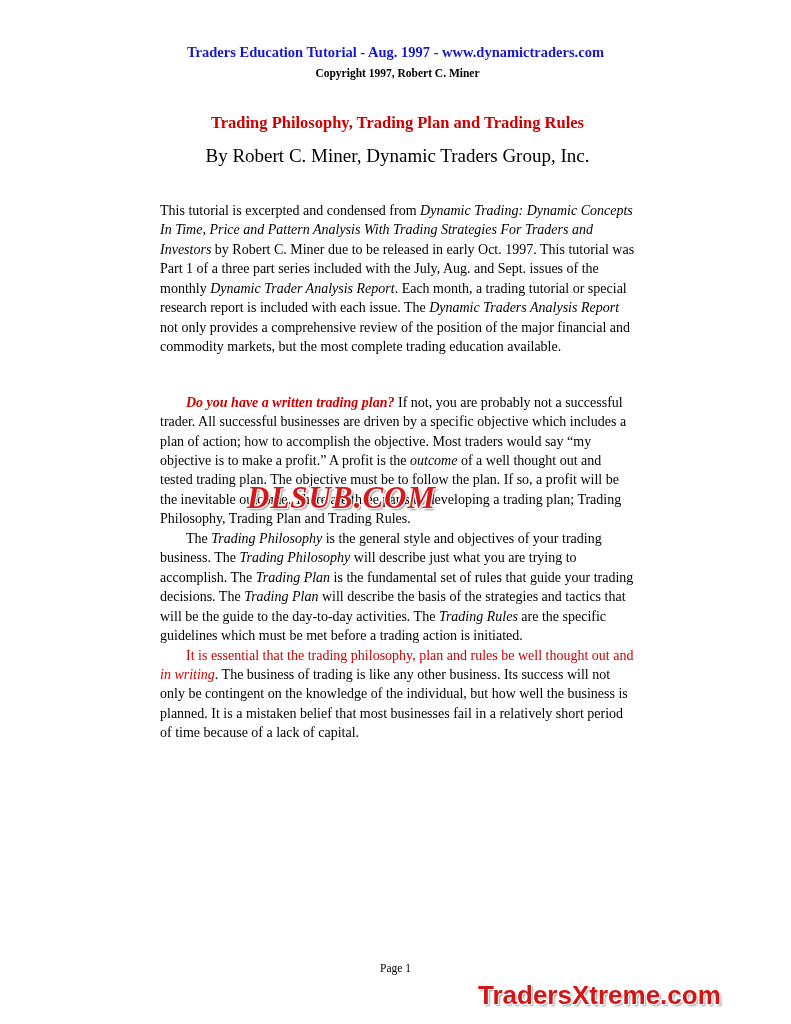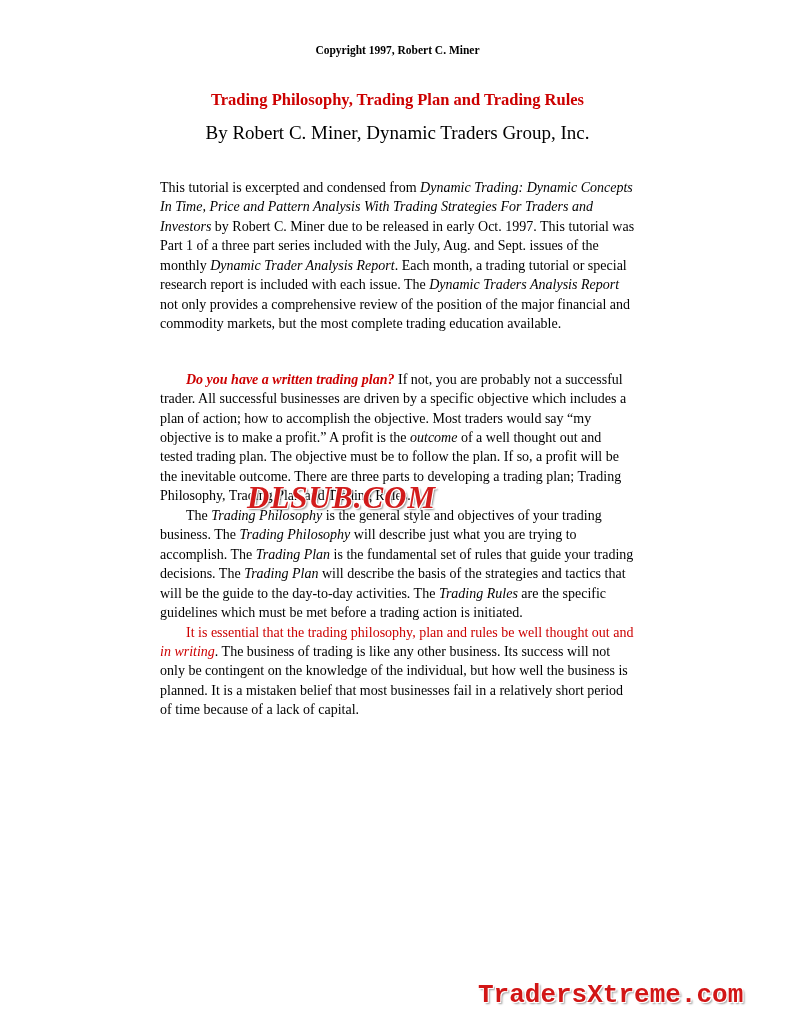--- a/index.html
+++ b/index.html
@@ -49,21 +49,21 @@
       -1px -1px 0 #ffffff,
       1px -1px 0 #ffffff,
       -1px 1px 0 #ffffff,
       2px 2px 2px rgba(0,0,0,0.45);
     opacity: 0.97;
   }
   .wm-tx {
     position: absolute;
     left: 478px;
     top: 980px;
-    font-family: Liberation Mono, monospace;
+    font-family: Liberation Sans, sans-serif;
     font-weight: bold;
     font-size: 26px;
     color: #d21616;
     text-shadow:
       1px 1px 0 #ffffff,
       -1px -1px 0 #ffffff,
       1px -1px 0 #ffffff,
       -1px 1px 0 #ffffff,
       2px 2px 2px rgba(0,0,0,0.4);
   }
@@ -138,35 +138,37 @@
   }
 </style>
 </head>
 <body>
 
 <div class="page">
 
 
   <div class="doc">
 
+    <div class="hdr-line">Traders Education Tutorial - Aug. 1997 - www.dynamictraders.com</div>
     <div class="copyright">Copyright 1997, Robert C. Miner</div>
 
     <div class="title">Trading Philosophy, Trading Plan and Trading Rules</div>
     <div class="byline">By Robert C. Miner, Dynamic Traders Group, Inc.</div>
 
     <p class="body"><span>This tutorial is excerpted and condensed from </span><span class="em">Dynamic Trading: Dynamic Concepts In Time, Price and Pattern Analysis With Trading Strategies For Traders and Investors</span><span> by Robert C. Miner due to be released in early Oct. 1997. This tutorial was Part 1 of a three part series included with the July, Aug. and Sept. issues of the monthly </span><span class="em">Dynamic Trader Analysis Report</span><span>. Each month, a trading tutorial or special research report is included with each issue. The </span><span class="em">Dynamic Traders Analysis Report</span><span> not only provides a comprehensive review of the position of the major financial and commodity markets, but the most complete trading education available.</span></p>
 
     <div class="spacer-lg"></div>
 
     <p class="body indent"><span class="red-bold-it">Do you have a written trading plan?</span><span> If not, you are probably not a successful trader. All successful businesses are driven by a specific objective which includes a plan of action; how to accomplish the objective. Most traders would say “my objective is to make a profit.” A profit is the </span><span class="em">outcome</span><span> of a well thought out and tested trading plan. The objective must be to follow the plan. If so, a profit will be the inevitable outcome. There are three parts to developing a trading plan; Trading Philosophy, Trading Plan and Trading Rules.</span></p>
 
     <p class="body indent"><span>The </span><span class="em">Trading Philosophy</span><span> is the general style and objectives of your trading business. The </span><span class="em">Trading Philosophy</span><span> will describe just what you are trying to accomplish. The </span><span class="em">Trading Plan</span><span> is the fundamental set of rules that guide your trading decisions. The </span><span class="em">Trading Plan</span><span> will describe the basis of the strategies and tactics that will be the guide to the day-to-day activities. The </span><span class="em">Trading Rules</span><span> are the specific guidelines which must be met before a trading action is initiated.</span></p>
 
     <p class="body indent tight"><span class="red">It is essential that the trading philosophy, plan and rules be well thought out and </span><span class="red em">in writing</span><span>. The business of trading is like any other business. Its success will not only be contingent on the knowledge of the individual, but how well the business is planned. It is a mistaken belief that most businesses fail in a relatively short period of time because of a lack of capital.</span></p>
 
   </div>
 
   <div class="wm-dlsub">DLSUB.COM</div>
 
+  <div class="page-num">Page 1</div>
 
   <div class="wm-tx">TradersXtreme.com</div>
 
 </div>
 
 </body></html>

